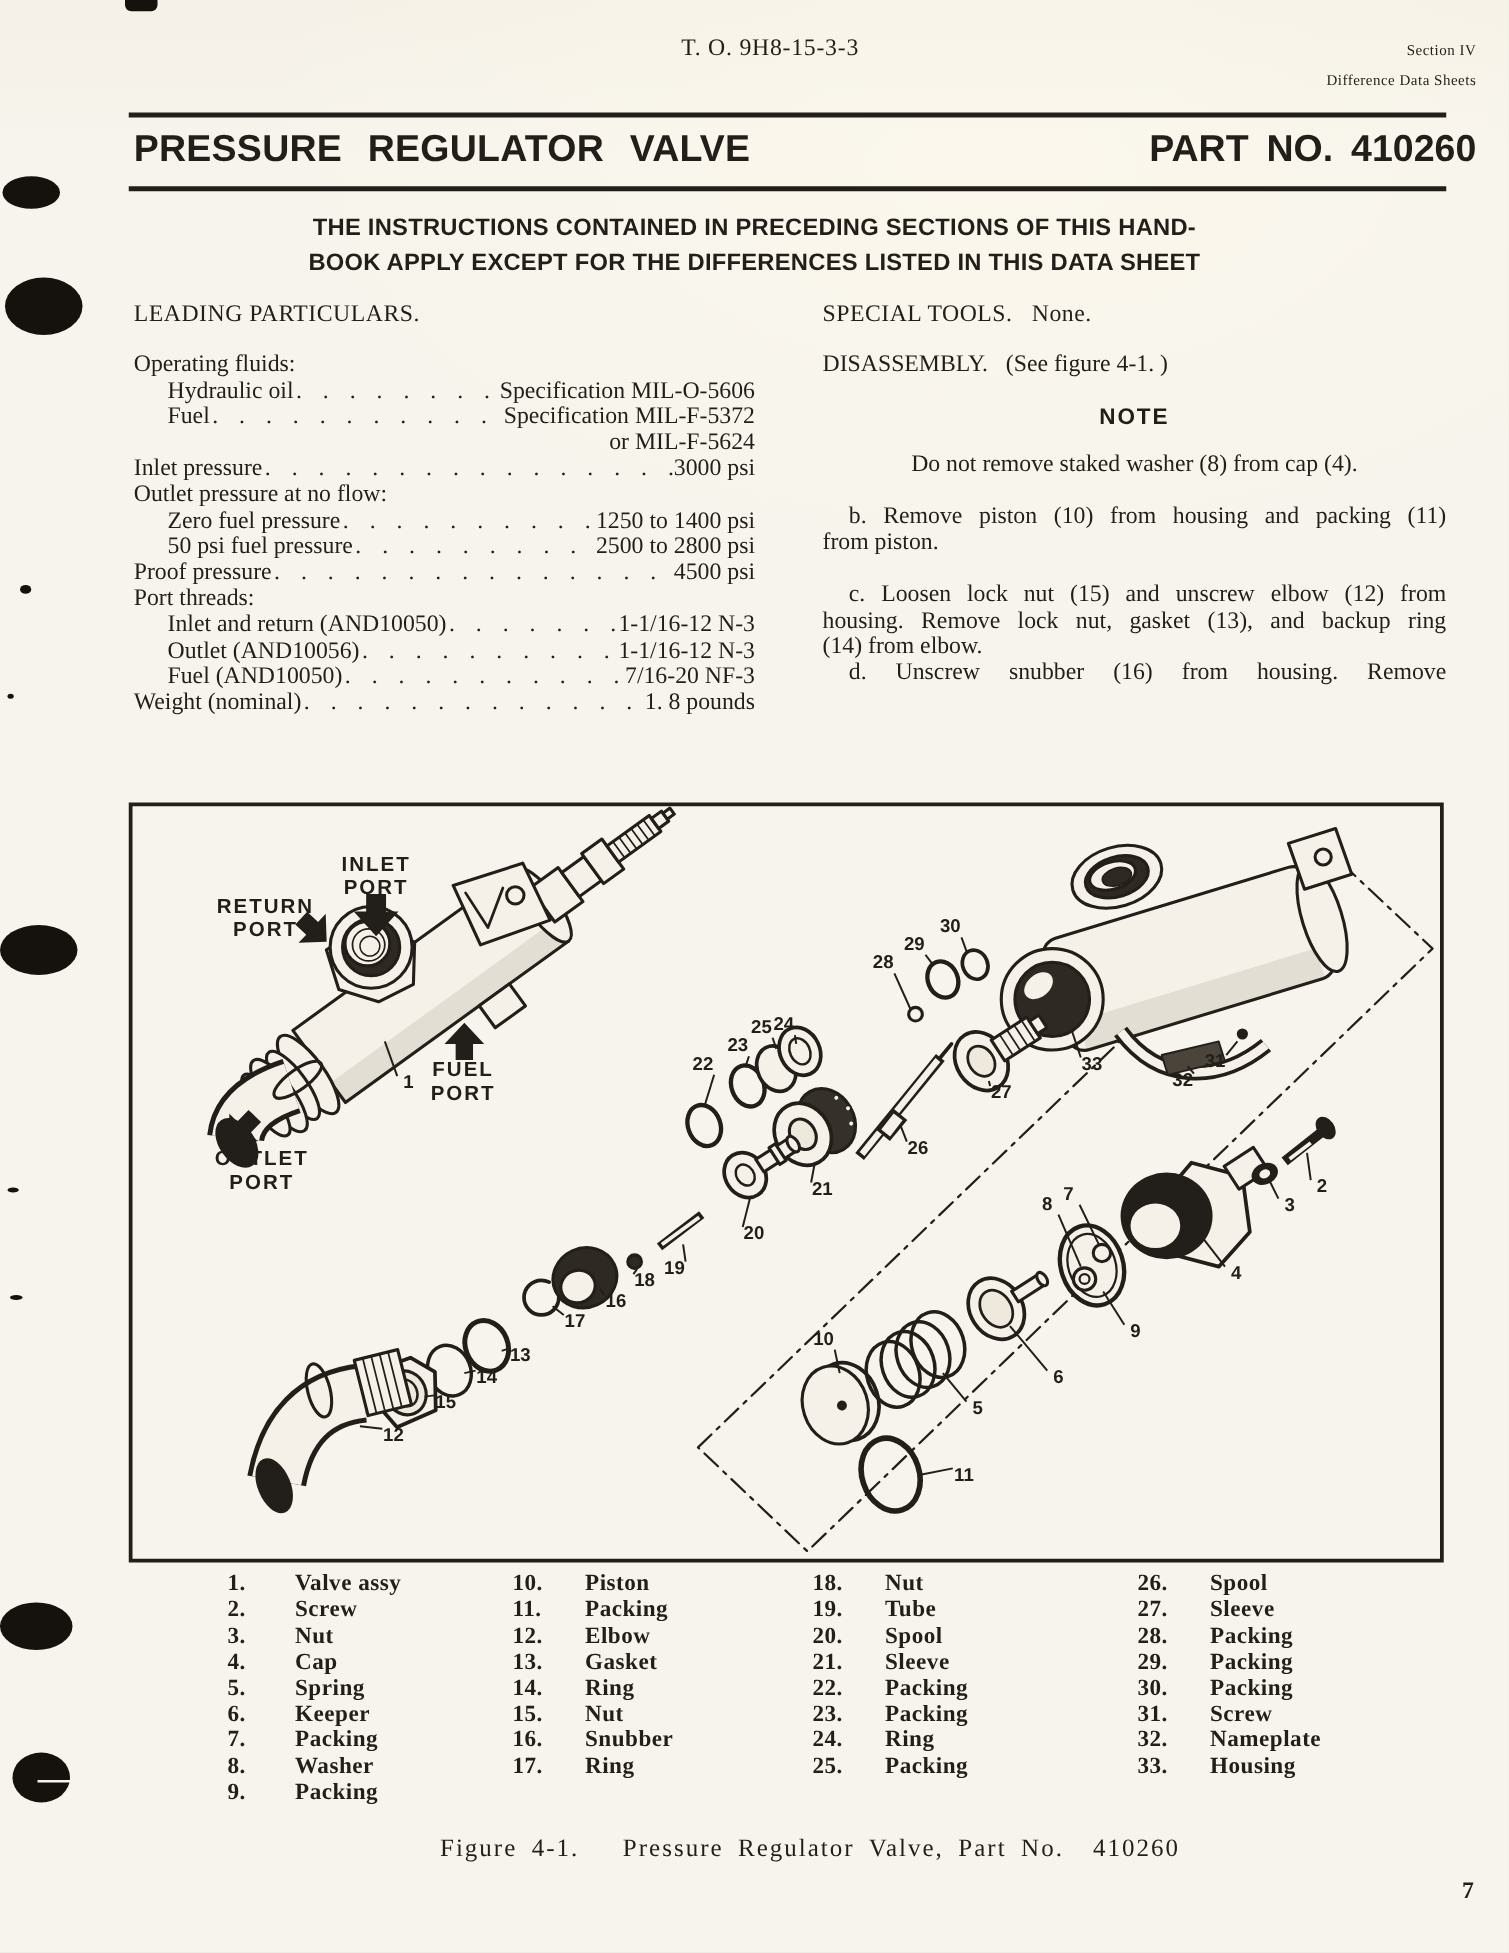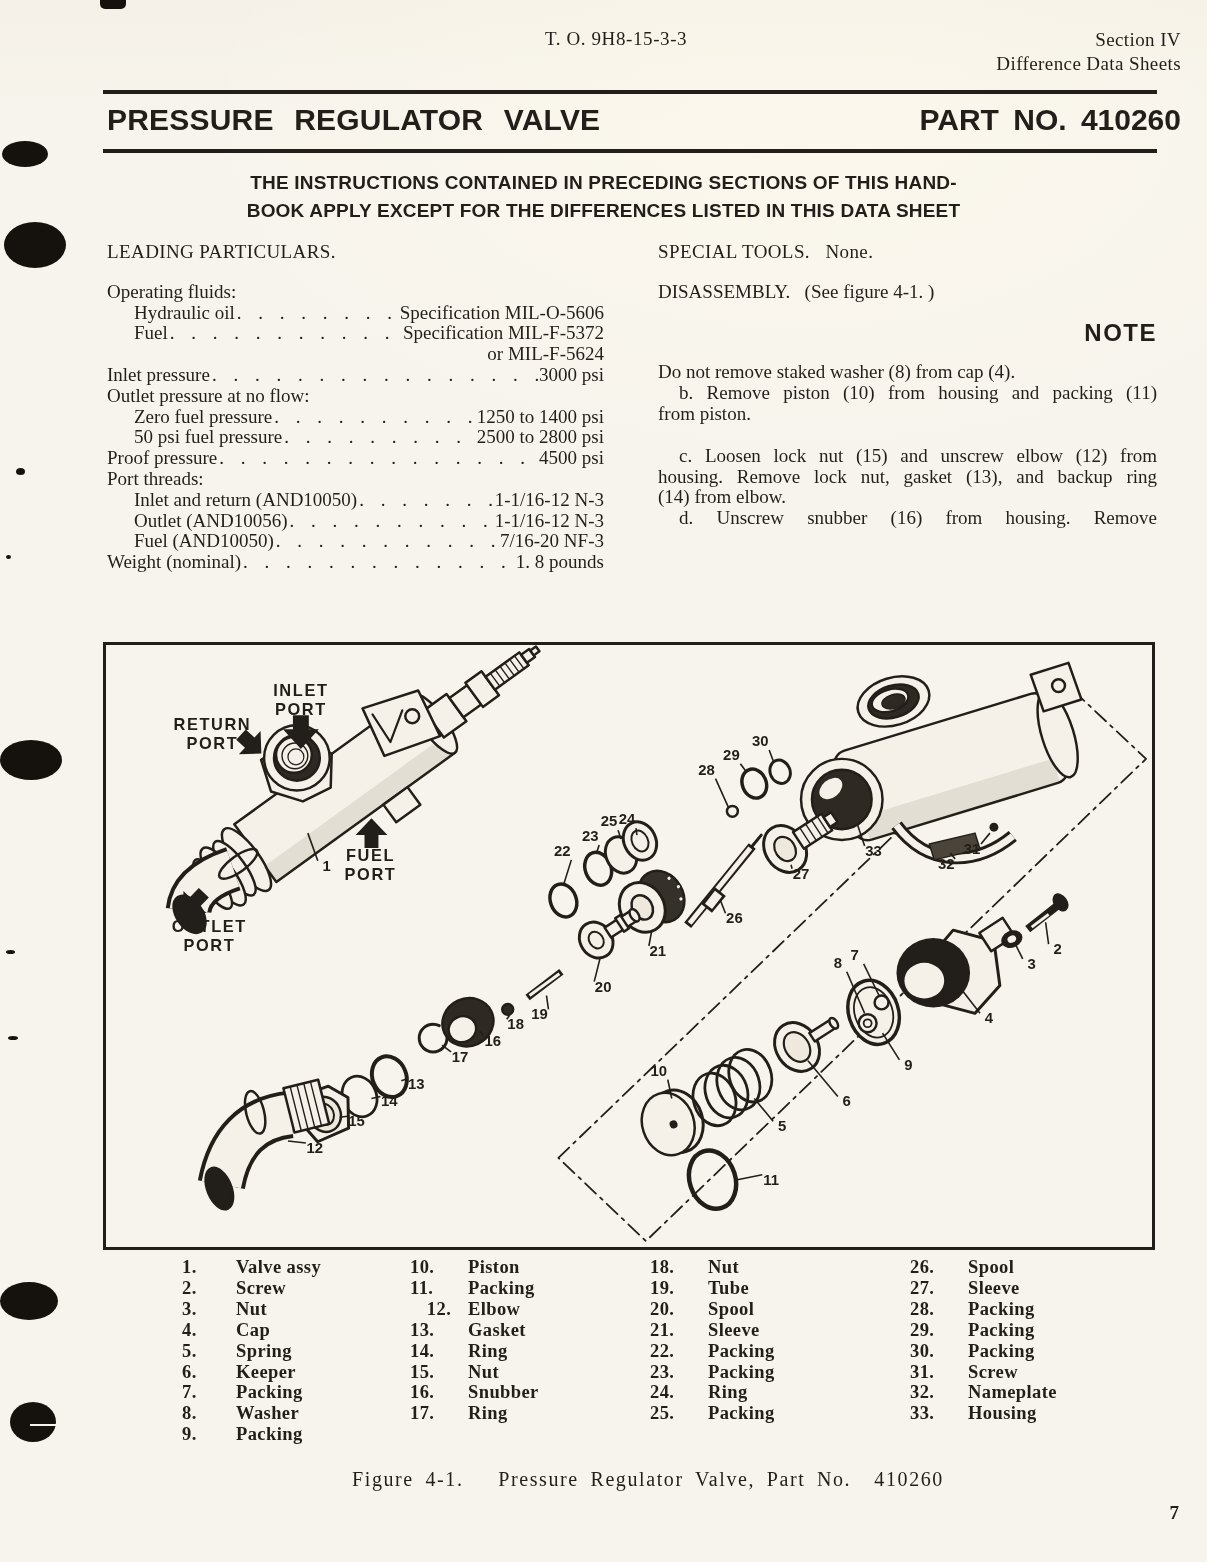--- a/index.html
+++ b/index.html
@@ -16,42 +16,42 @@
       radial-gradient(ellipse 900px 500px at 65% 8%, rgba(255,250,235,.5), transparent 70%),
       linear-gradient(180deg, rgba(240,234,220,.35), rgba(247,244,237,0) 120px);
     overflow:hidden;
     font-family:"Liberation Serif", serif;
     color:var(--ink);
     padding-left:24px;
   }
   .abs{position:absolute;}
   
   .to-number{left:545px;top:28px;font-size:19px;letter-spacing:.6px;}
-  .hdr-right{right:50px;top:28px;text-align:right;font-size:19px;line-height:24px;letter-spacing:.4px;}
+  .hdr-right{right:50px;top:28px;text-align:right;font-size:12px;line-height:24px;letter-spacing:.4px;}
   .rule{left:103px;width:1054px;height:4px;background:var(--ink);}
   .rule1{top:90px;} .rule2{top:149px;}
   .doc-title{left:107px;top:103px;font-family:"Liberation Sans",sans-serif;font-weight:bold;font-size:30px;word-spacing:12px;letter-spacing:.2px;}
   .doc-partno{right:50px;top:103px;font-family:"Liberation Sans",sans-serif;font-weight:bold;font-size:30px;word-spacing:6px;}
   .notice{left:0;top:169px;width:1207px;text-align:center;font-family:"Liberation Sans",sans-serif;font-weight:bold;font-size:19px;line-height:27.5px;letter-spacing:.2px;}
   
   .col{font-size:19px;line-height:20.8px;}
   .col-left{left:107px;top:242px;width:497px;}
   .col-right{left:658px;top:242px;width:499px;}
   .sect-head{letter-spacing:.4px;margin-bottom:19px;white-space:pre-wrap;}
   .spec{display:flex;align-items:baseline;}
   .spec.ind{padding-left:27px;}
   .spec.vonly{justify-content:flex-end;}
   .sl{white-space:nowrap;}
   .sv{white-space:nowrap;}
   .dots{flex:1 1 auto;overflow:hidden;white-space:nowrap;letter-spacing:6px;padding:0 5px 0 2px;}
   .line{white-space:pre-wrap;}
   .jl{white-space:normal;text-align:justify;text-align-last:justify;}
   .pfirst{text-indent:21px;}
-  .note-head{text-align:right;font-family:"Liberation Sans",sans-serif;font-weight:bold;font-size:24px;letter-spacing:1.5px;margin:20px 0 19px 0;}
-  .note-body{}
+  .note-head{text-align:center;font-family:"Liberation Sans",sans-serif;font-weight:bold;font-size:18px;letter-spacing:1.5px;margin:20px 0 19px 0;}
+  .note-body{text-align:center;margin-bottom:20px;}
   .vgap{height:21px;}
   
   .figure-box{left:103px;top:642px;width:1046px;height:602px;border:3px solid var(--ink);background:transparent;}
   .figure-box svg{position:absolute;inset:0;width:100%;height:100%;}
   .pl{font-family:"Liberation Sans",sans-serif;font-weight:bold;font-size:16.5px;letter-spacing:1.6px;fill:var(--ink);}
   .co{font-family:"Liberation Sans",sans-serif;font-weight:bold;font-size:15px;fill:var(--ink);}
   
   .pcol{position:absolute;top:1257px;font-size:18.5px;font-weight:bold;line-height:20.9px;letter-spacing:.4px;}
   .prow{display:flex;}
   .pnum{flex:0 0 auto;}
@@ -499,21 +499,21 @@
       <div class="pcol" style="left: 410px;">
         <div class="prow">
           <span class="pnum" style="width: 58px;">10.</span>
           <span>Piston</span>
         </div>
         <div class="prow">
           <span class="pnum" style="width: 58px;">11.</span>
           <span>Packing</span>
         </div>
         <div class="prow">
-          <span class="pnum" style="width: 58px; text-align: center;">12.</span>
+          <span class="pnum" style="width: 58px;">12.</span>
           <span>Elbow</span>
         </div>
         <div class="prow">
           <span class="pnum" style="width: 58px;">13.</span>
           <span>Gasket</span>
         </div>
         <div class="prow">
           <span class="pnum" style="width: 58px;">14.</span>
           <span>Ring</span>
         </div>

